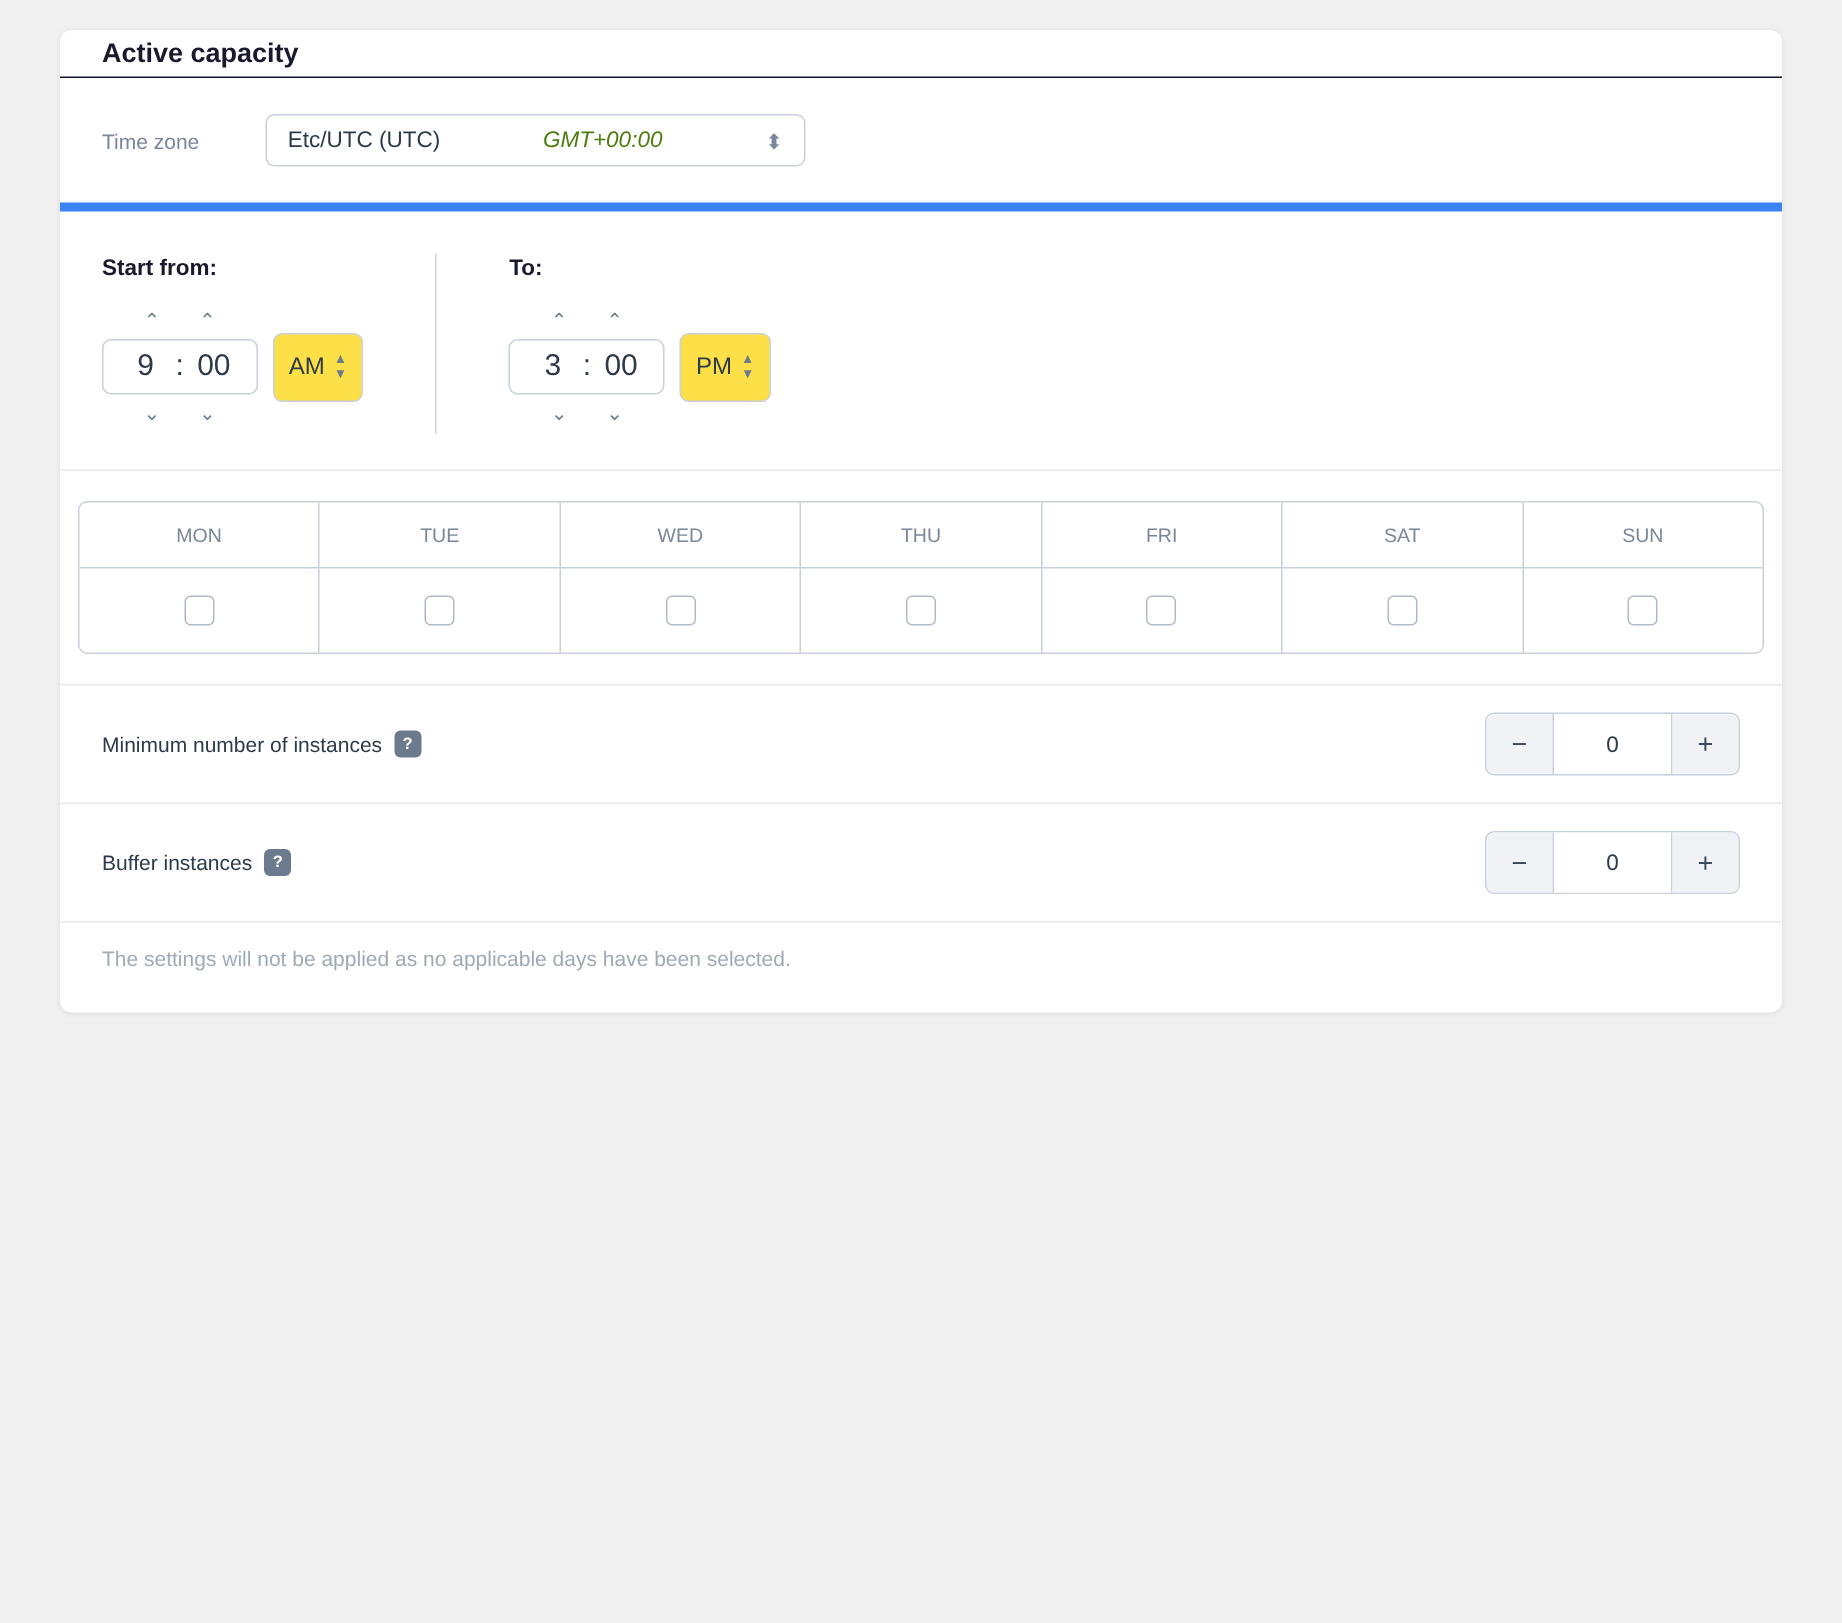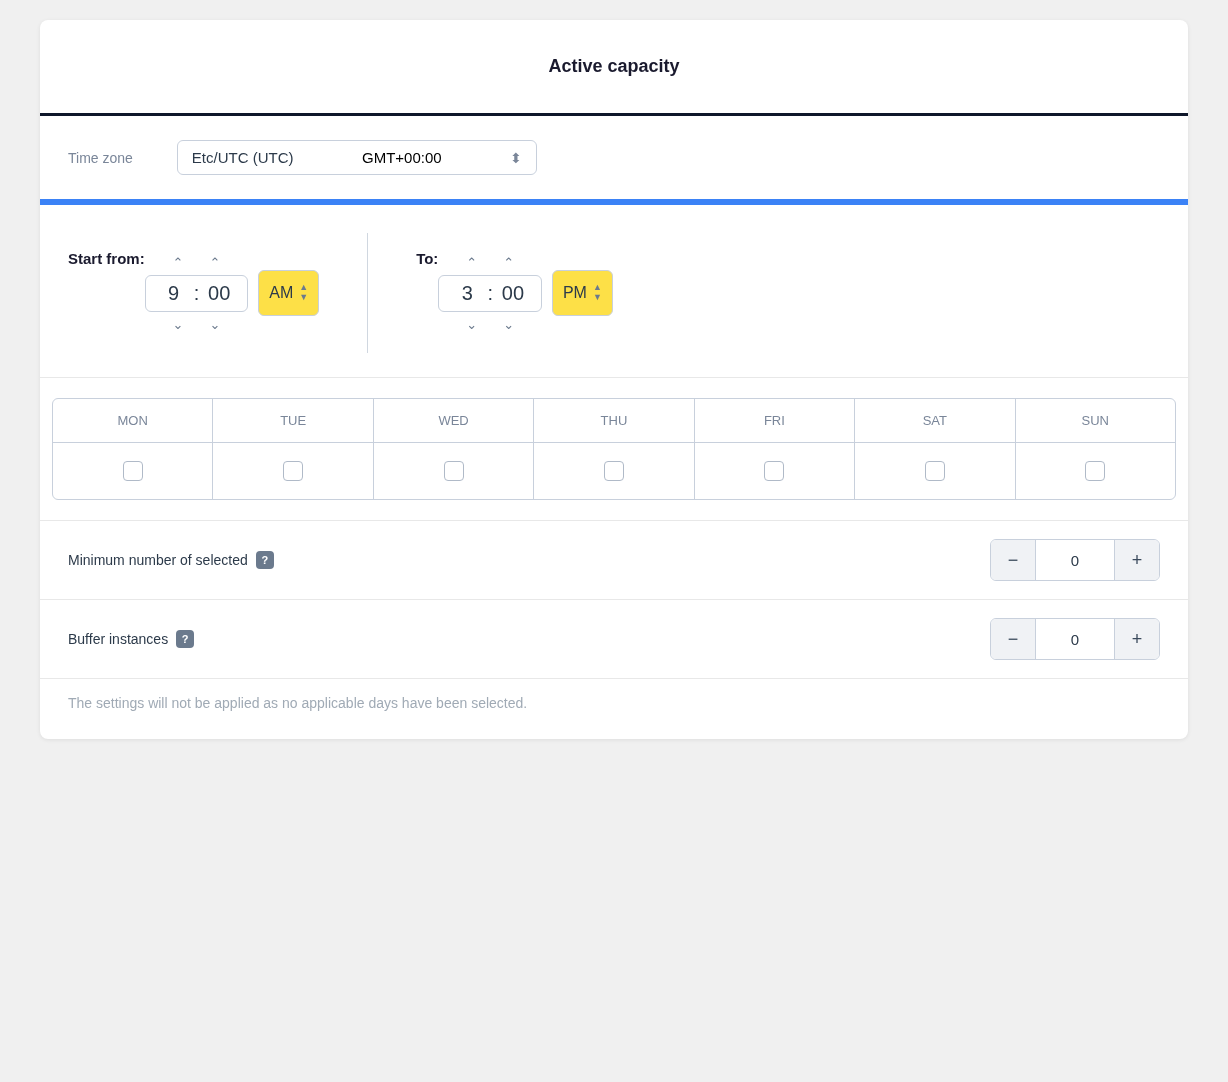--- a/index.html
+++ b/index.html
@@ -13,23 +13,22 @@
       min-height: 1082px;
     }
     .card {
       background: #fff;
       border-radius: 8px;
       box-shadow: 0 1px 4px rgba(0,0,0,0.08);
       width: 1148px;
       overflow: hidden;
     }
     .card-header {
-      padding: 36px 28px;
-      border-bottom: 3px solid #0f172a;
-      text-align: center;
+      padding: 5px 28px;
+      border-bottom: 1px solid #0f172a;
     }
     .card-header h2 {
       font-size: 18px;
       font-weight: 700;
       color: #1a1a2e;
     }
     
     .timezone-row {
       display: flex;
       align-items: center;
@@ -53,37 +52,39 @@
       background: #fff;
       margin-left: 44px;
     }
     .timezone-select .tz-name {
       font-size: 15px;
       color: #2c3a4a;
       font-weight: 400;
     }
     .timezone-select .tz-offset {
       font-size: 15px;
-      color: #000000;
+      color: #4d7c0f;
       margin-left: 12px;
+      font-style: italic;
     }
     .timezone-select .tz-arrow {
       color: #7a8699;
       font-size: 14px;
       margin-left: 12px;
     }
     
     .time-range-section {
       padding: 28px 28px 24px;
       border-bottom: 1px solid #e8e8e8;
       display: flex;
       align-items: center;
     }
     .time-block {
       display: flex;
+      flex-direction: column;
       align-items: flex-start;
     }
     .time-block-label {
       font-size: 15px;
       font-weight: 600;
       color: #1a1a2e;
       margin-bottom: 14px;
     }
     .time-controls {
       display: flex;
@@ -386,21 +387,21 @@
         </div>
         <div class="day-checkbox-cell">
           <input type="checkbox" class="day-checkbox" style="">
         </div>
       </div>
     </div>
   </div>
 
   <div class="instance-row">
     <div class="instance-label">
-      <span>Minimum number of selected</span>
+      <span>Minimum number of instances</span>
       <span class="help-icon">?</span>
     </div>
     <div class="stepper">
       <button class="stepper-btn">−</button>
       <div class="stepper-value">0</div>
       <button class="stepper-btn">+</button>
     </div>
   </div>
 
   <div class="instance-row">

